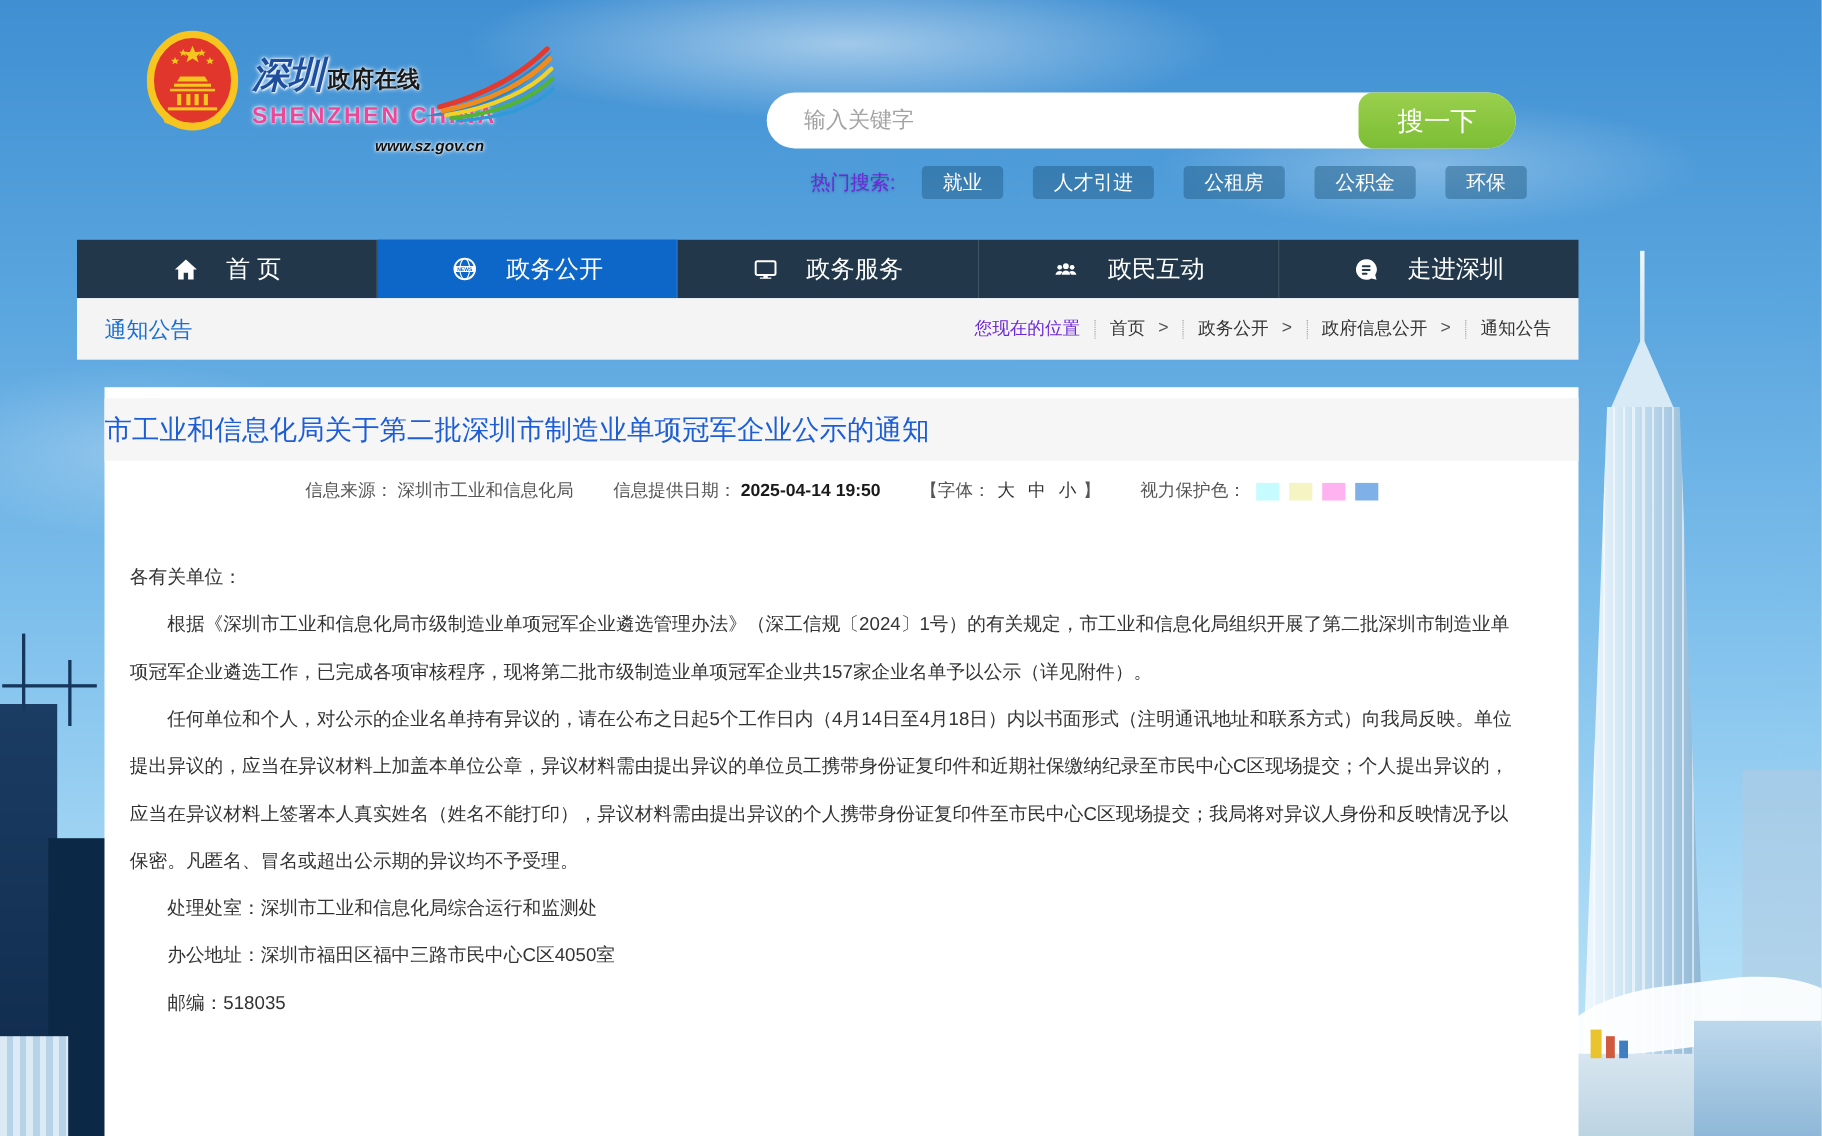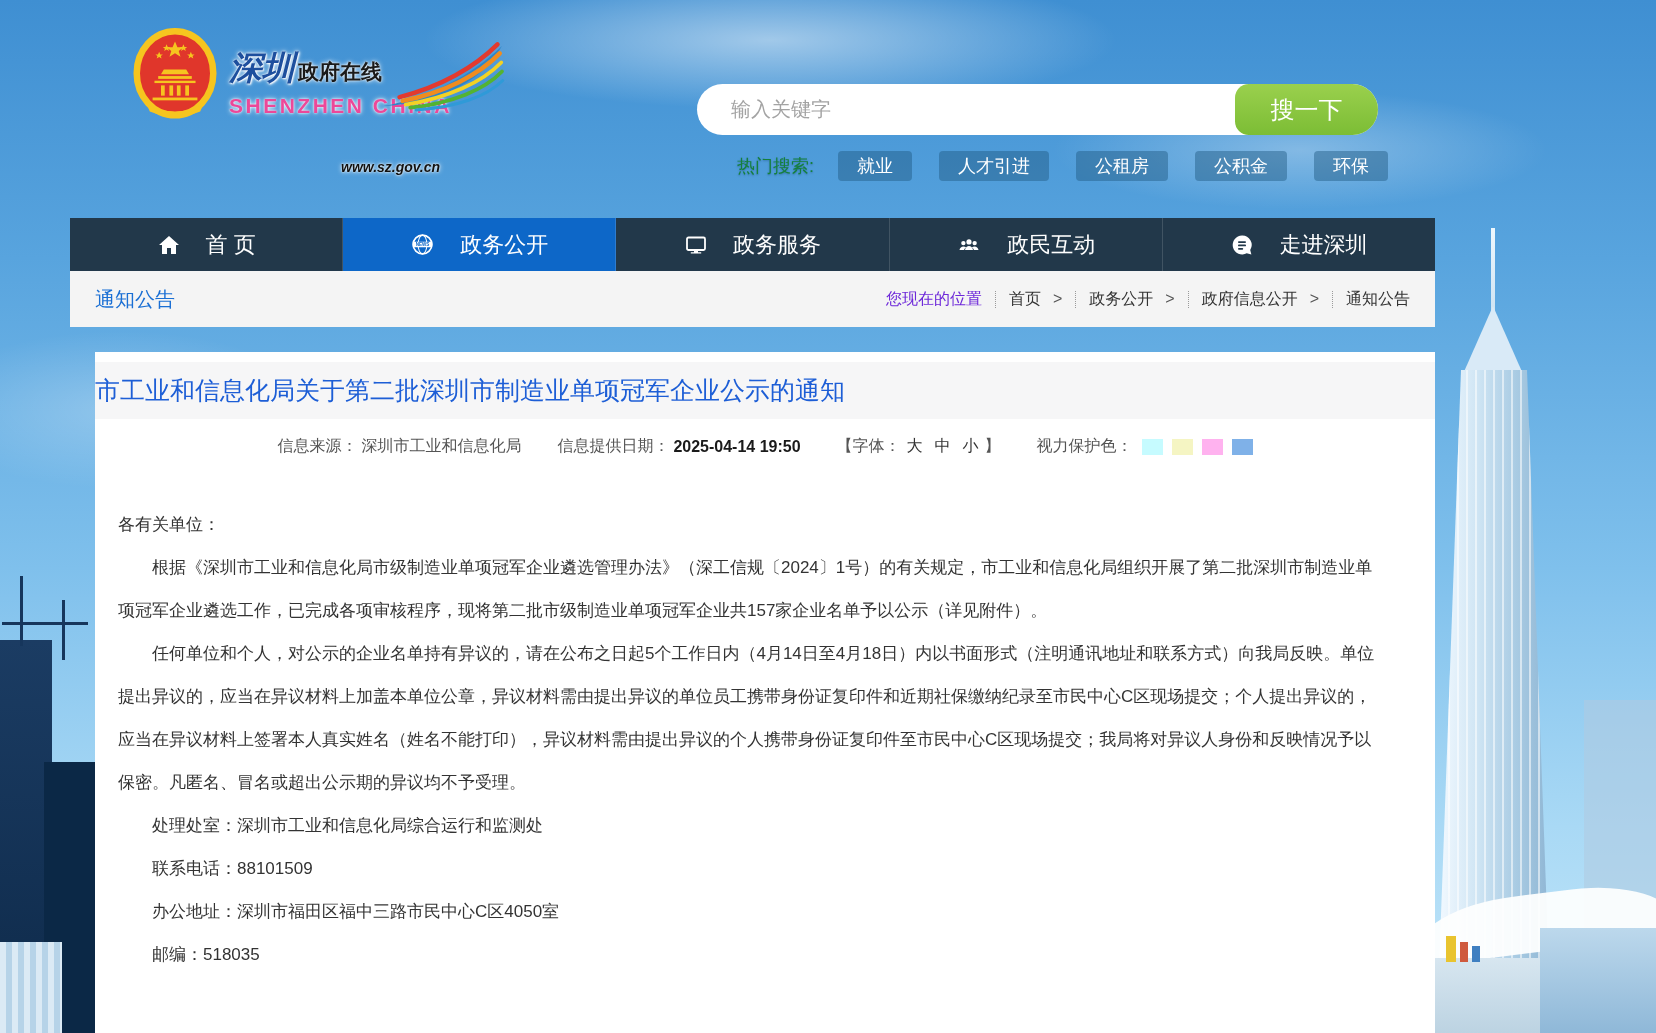--- a/index.html
+++ b/index.html
@@ -41,30 +41,30 @@
   .cb-blue   { left:1472px; top:946px; width:8px; height:16px; background:#3f7fc1; }
 
   
   .top-header { position:absolute; left:0; top:0; width:1656px; height:218px; z-index:2; }
   .logo { position:absolute; left:133px; top:26px; display:flex; gap:12px; cursor:pointer; }
   .logo-right { position:relative; width:265px; height:104px; margin-top:20px; }
   .l1 { white-space:nowrap; }
   .t-script { font-family:"Liberation Serif", serif; font-style:italic; font-weight:bold; font-size:33px; color:#1d4f9e; text-shadow:0 0 5px #fff,0 0 2px #fff,1px 1px 2px #fff; }
   .t-cn { font-size:21px; font-weight:bold; color:#1a1a1a; text-shadow:0 0 5px #fff,0 0 2px #fff; margin-left:3px; }
   .t-en { font-size:21px; font-weight:bold; letter-spacing:2.5px; color:#ec4899; text-shadow:0 0 5px #fff,0 0 2px #fff; margin-top:3px; }
-  .t-url { position:absolute; left:112px; top:78px; font-size:14px; font-weight:bold; font-style:italic; color:#111; text-shadow:0 0 5px #fff,0 0 2px #fff;margin-top:35px; }
+  .t-url { position:absolute; left:112px; top:78px; font-size:14px; font-weight:bold; font-style:italic; color:#111; text-shadow:0 0 5px #fff,0 0 2px #fff; }
   .swoosh { position:absolute; left:148px; top:-16px; }
 
   .search-wrap { position:absolute; left:697px; top:64px; width:681px; height:51px;margin-top:20px; }
   .search-input { width:100%; height:51px; border:none; border-radius:26px; padding:0 160px 0 34px; font-size:20px; color:#333; outline:none; font-family:inherit; }
   .search-input::placeholder { color:#a3a3a3; }
   .search-btn { position:absolute; right:0; top:0; width:143px; height:51px; border:none; border-radius:14px 26px 26px 14px; background:linear-gradient(180deg,#9ad04d,#7cbd35); color:#fff; font-size:24px; cursor:pointer; font-family:inherit; }
 
   .hot-row { position:absolute; left:737px; top:151px; display:flex; align-items:center; }
-  .hot-label { color:#15803d; font-size:18px; margin-right:24px; text-shadow:0 1px 2px rgba(0,40,80,.35); }
+  .hot-label { color:#6d28d9; font-size:18px; margin-right:24px; text-shadow:0 1px 2px rgba(0,40,80,.35); }
   .hot-tag { display:inline-block; background:rgba(32,88,128,.45); color:#fff; font-size:18px; line-height:30px; padding:0 19px; border-radius:4px; margin-right:27px; cursor:pointer; white-space:nowrap; }
 
   
   .nav-bar { position:absolute; left:70px; top:218px; width:1365px; height:53px; display:flex; background:#22384a; z-index:2; }
   .nav-item { flex:1; display:flex; align-items:center; justify-content:center; gap:25px; color:#fff; font-size:22px; cursor:pointer; border-right:1px solid rgba(255,255,255,.14); }
   .nav-item:last-child { border-right:none; }
   .nav-item.active { background:#0d67c8; }
   .nav-ico { display:flex; align-items:center; }
 
   
@@ -272,17 +272,16 @@
       <span class="swatch" style="background-color: rgb(255, 178, 239);"></span>
       <span class="swatch" style="background-color: rgb(127, 177, 232);"></span>
     </span>
   </div>
 
   <div class="article-body">
     <div>各有关单位：</div>
     <div class="para">根据《深圳市工业和信息化局市级制造业单项冠军企业遴选管理办法》（深工信规〔2024〕1号）的有关规定，市工业和信息化局组织开展了第二批深圳市制造业单项冠军企业遴选工作，已完成各项审核程序，现将第二批市级制造业单项冠军企业共157家企业名单予以公示（详见附件）。</div>
     <div class="para">任何单位和个人，对公示的企业名单持有异议的，请在公布之日起5个工作日内（4月14日至4月18日）内以书面形式（注明通讯地址和联系方式）向我局反映。单位提出异议的，应当在异议材料上加盖本单位公章，异议材料需由提出异议的单位员工携带身份证复印件和近期社保缴纳纪录至市民中心C区现场提交；个人提出异议的，应当在异议材料上签署本人真实姓名（姓名不能打印），异议材料需由提出异议的个人携带身份证复印件至市民中心C区现场提交；我局将对异议人身份和反映情况予以保密。凡匿名、冒名或超出公示期的异议均不予受理。</div>
     <div class="detail">处理处室：深圳市工业和信息化局综合运行和监测处</div>
-    <div class="detail">联系电话：88101509</div>
     <div class="detail">办公地址：深圳市福田区福中三路市民中心C区4050室</div>
     <div class="detail">邮编：518035</div>
   </div>
 </div>
 
 </body></html>

